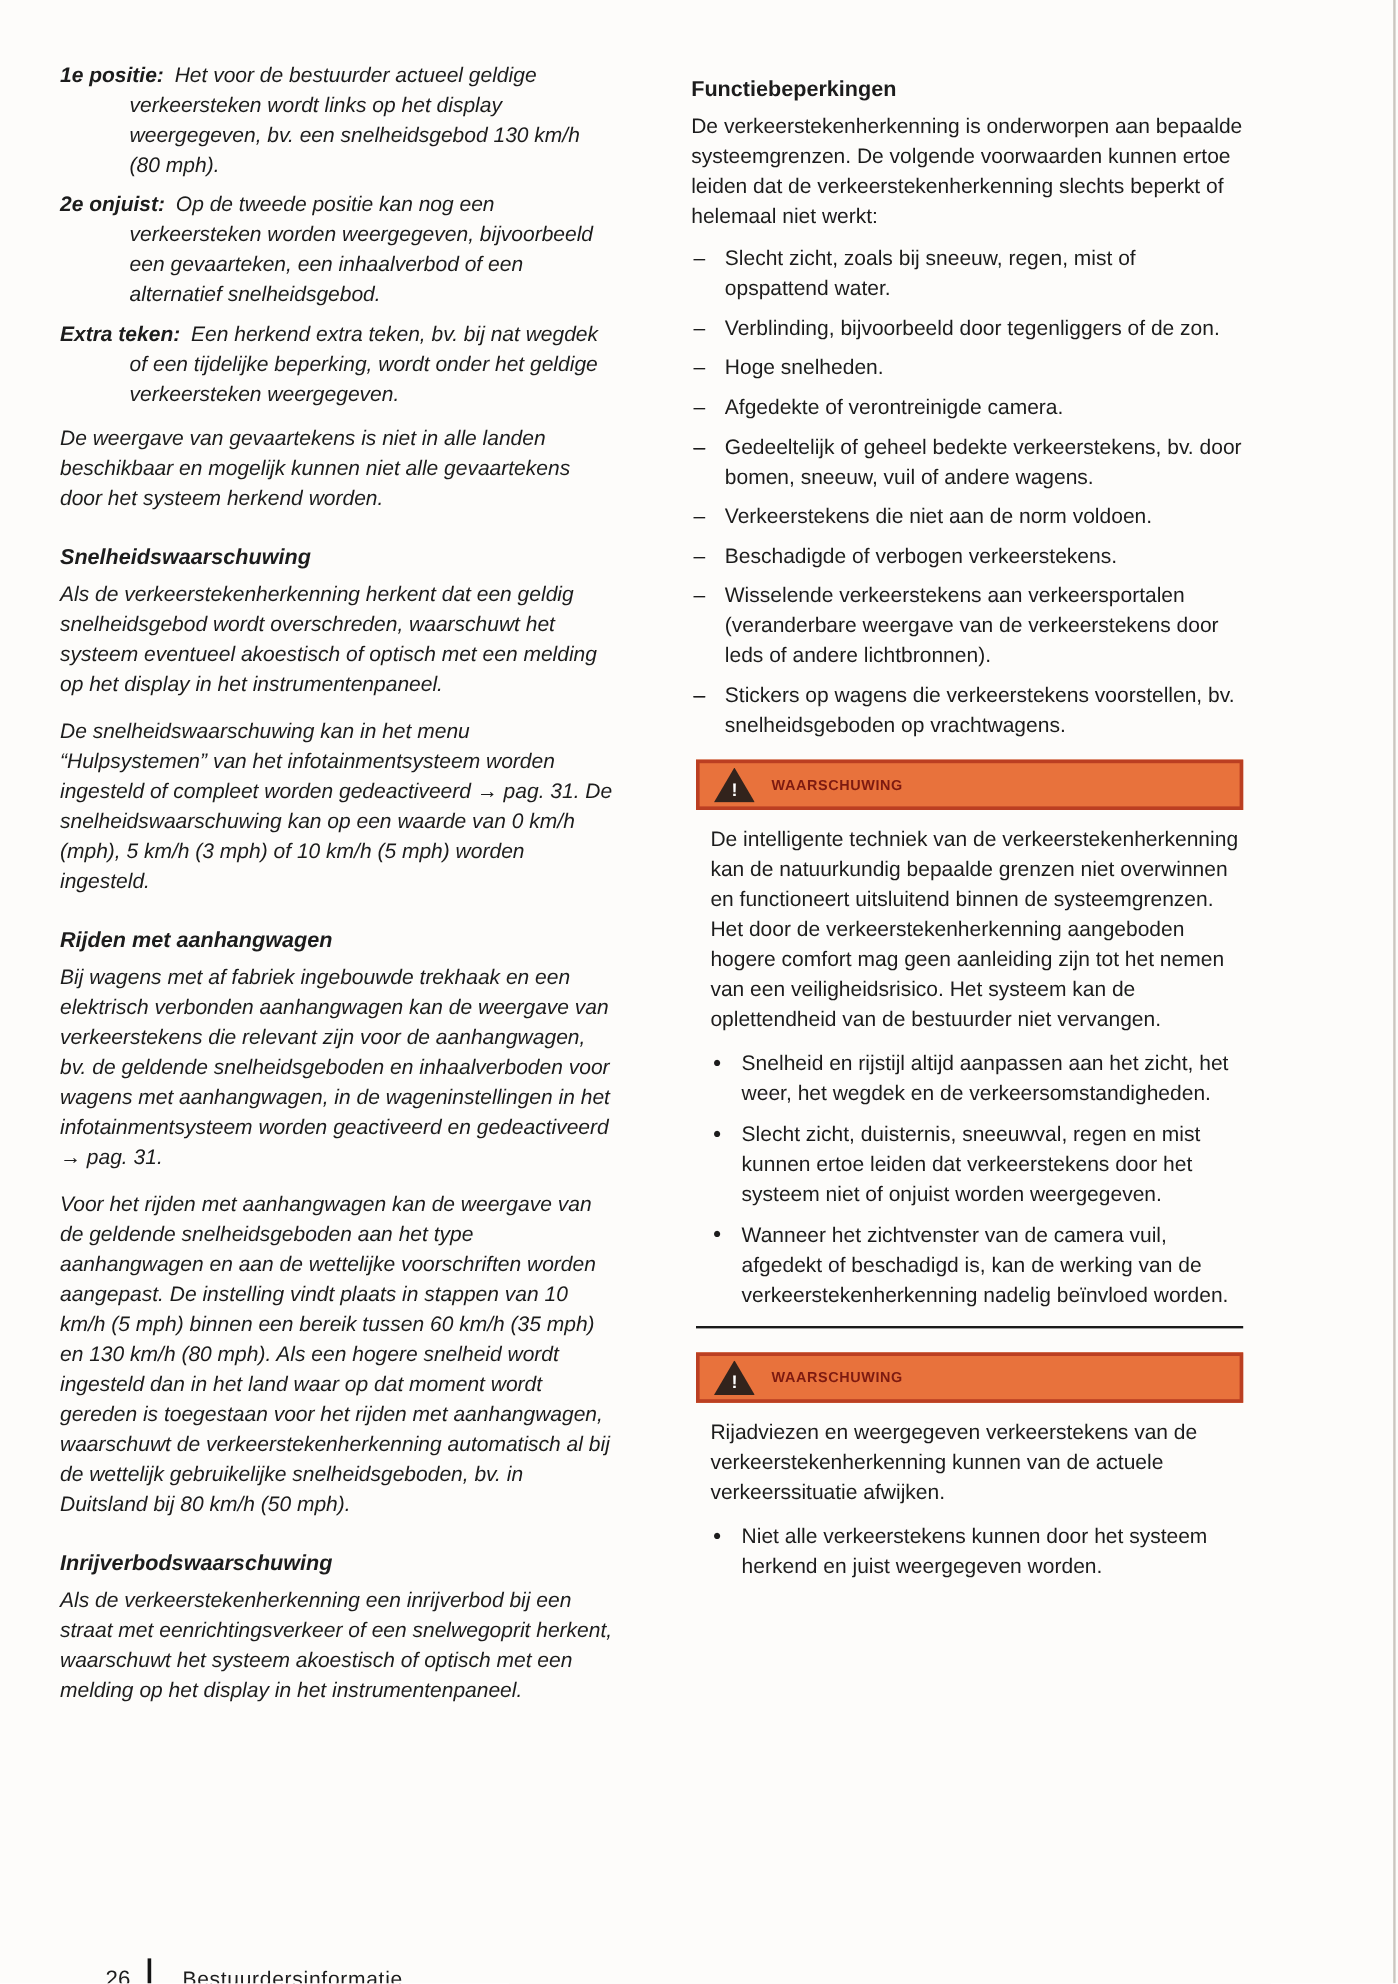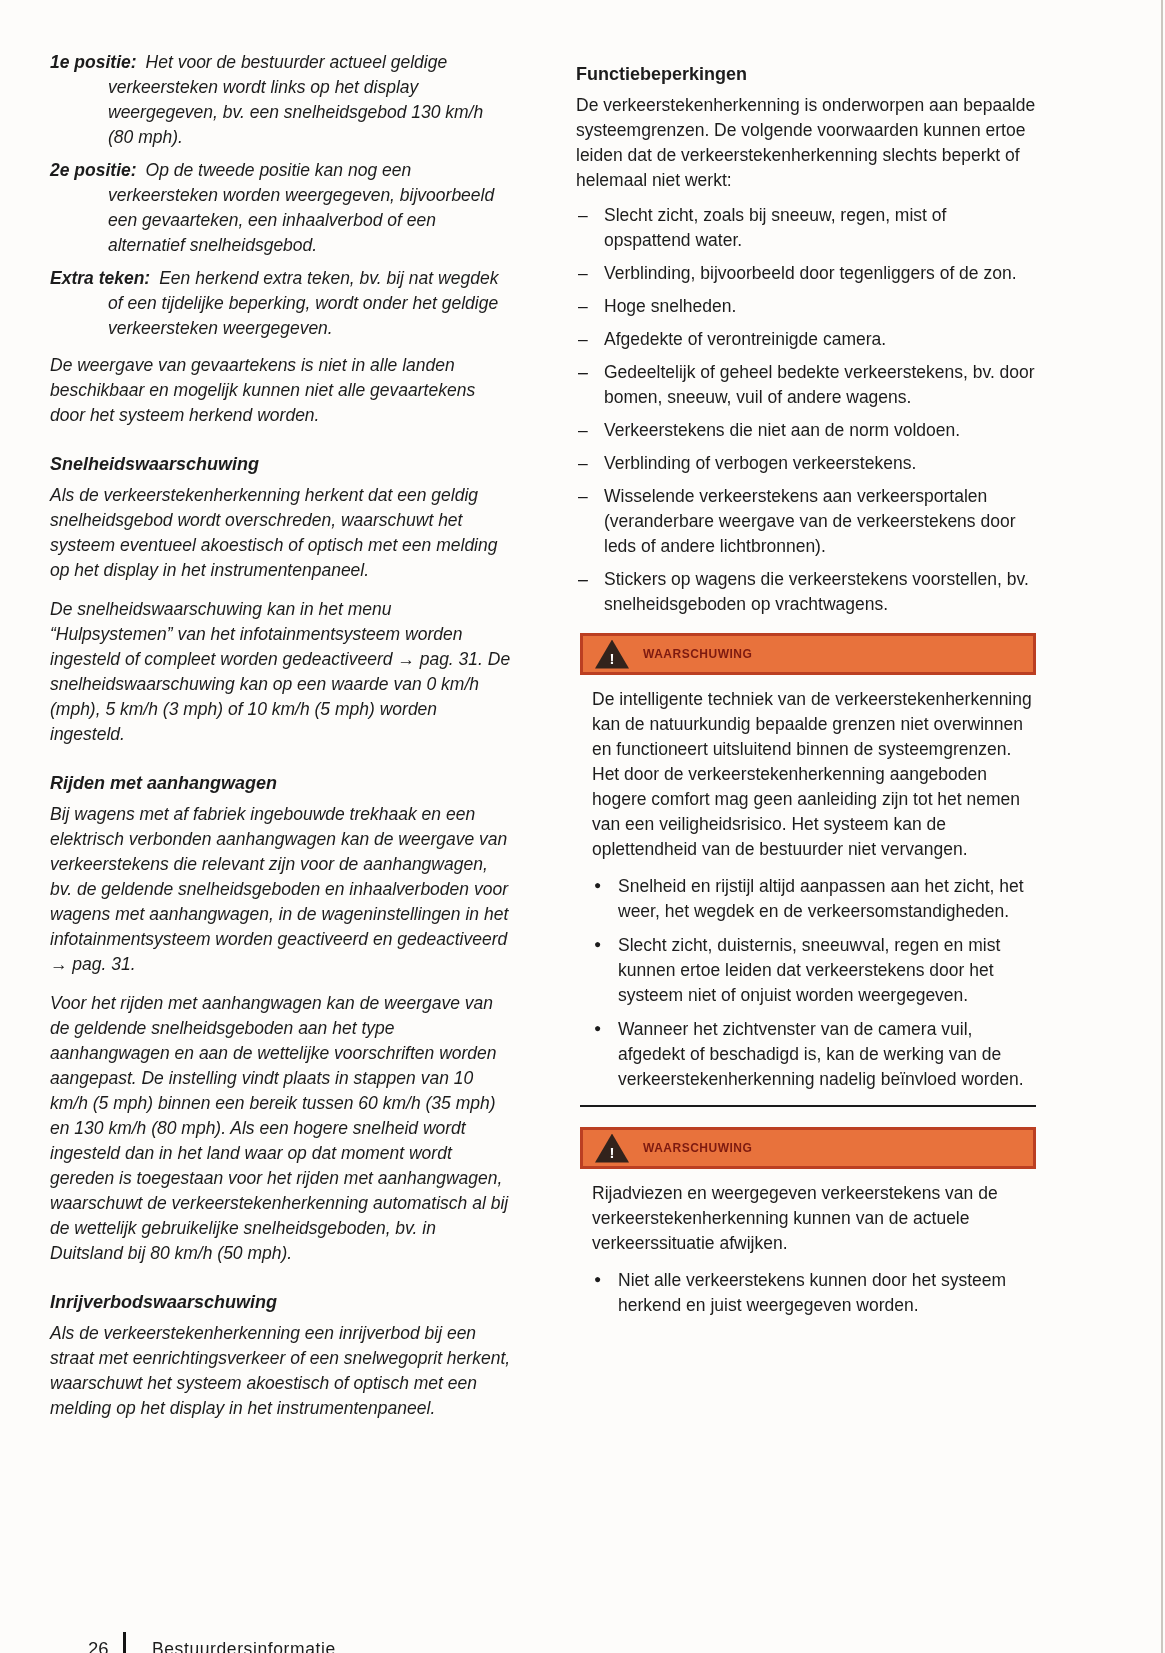--- a/index.html
+++ b/index.html
@@ -56,21 +56,21 @@
 
   .scan-edge { position:absolute; right:2px; top:0; width:2px; height:100%; background:#cbc6c0; }
 </style>
 </head>
 <body>
 
 <div class="page">
 
   <div class="col col-left">
     <p class="hang"><b class="term">1e positie:</b><span>Het voor de bestuurder actueel geldige verkeersteken wordt links op het display weergegeven, bv. een snelheidsgebod 130 km/h (80 mph).</span></p>
-    <p class="hang"><b class="term">2e positie:</b><span>Op de tweede positie kan nog een verkeersteken worden weergegeven, bijvoorbeeld een gevaarteken, een inhaalverbod of een alternatief snelheidsgebod.</span></p>
+    <p class="hang"><b class="term">2e onjuist:</b><span>Op de tweede positie kan nog een verkeersteken worden weergegeven, bijvoorbeeld een gevaarteken, een inhaalverbod of een alternatief snelheidsgebod.</span></p>
     <p class="hang"><b class="term">Extra teken:</b><span>Een herkend extra teken, bv. bij nat wegdek of een tijdelijke beperking, wordt onder het geldige verkeersteken weergegeven.</span></p>
 
     <p style="margin-top:12px">De weergave van gevaartekens is niet in alle landen beschikbaar en mogelijk kunnen niet alle gevaartekens door het systeem herkend worden.</p>
 
     <h3>Snelheidswaarschuwing</h3>
     <p>Als de verkeerstekenherkenning herkent dat een geldig snelheidsgebod wordt overschreden, waarschuwt het systeem eventueel akoestisch of optisch met een melding op het display in het instrumentenpaneel.</p>
     <p style="margin-top:14px">De snelheidswaarschuwing kan in het menu “Hulpsystemen” van het infotainmentsysteem worden ingesteld of compleet worden gedeactiveerd → pag. 31. De snelheidswaarschuwing kan op een waarde van 0 km/h (mph), 5 km/h (3 mph) of 10 km/h (5 mph) worden ingesteld.</p>
 
     <h3>Rijden met aanhangwagen</h3>
     <p>Bij wagens met af fabriek ingebouwde trekhaak en een elektrisch verbonden aanhangwagen kan de weergave van verkeerstekens die relevant zijn voor de aanhangwagen, bv. de geldende snelheidsgeboden en inhaalverboden voor wagens met aanhangwagen, in de wageninstellingen in het infotainmentsysteem worden geactiveerd en gedeactiveerd → pag. 31.</p>
@@ -85,21 +85,21 @@
     <p>De verkeerstekenherkenning is onderworpen aan bepaalde systeemgrenzen. De volgende voorwaarden kunnen ertoe leiden dat de verkeerstekenherkenning slechts beperkt of helemaal niet werkt:</p>
 
     <ul class="dash-list">
       <li><span class="dash-marker">–</span><span>Slecht zicht, zoals bij sneeuw, regen, mist of opspattend water.</span></li>
       <li><span class="dash-marker">–</span><span>Verblinding, bijvoorbeeld door tegenliggers of de zon.</span></li>
       <li><span class="dash-marker">–</span><span>Hoge snelheden.</span></li>
       <li><span class="dash-marker">–</span><span>Afgedekte of verontreinigde camera.</span></li>
       <li><span class="dash-marker">–</span></li>
       <li><span class="dash-marker">–</span><span>Gedeeltelijk of geheel bedekte verkeerstekens, bv. door bomen, sneeuw, vuil of andere wagens.</span></li>
       <li><span class="dash-marker">–</span><span>Verkeerstekens die niet aan de norm voldoen.</span></li>
-      <li><span class="dash-marker">–</span><span>Verblinding of verbogen verkeerstekens.</span></li>
+      <li><span class="dash-marker">–</span><span>Beschadigde of verbogen verkeerstekens.</span></li>
       <li><span class="dash-marker">–</span><span>Wisselende verkeerstekens aan verkeersportalen (veranderbare weergave van de verkeerstekens door leds of andere lichtbronnen).</span></li>
       <li><span class="dash-marker">–</span></li>
       <li><span class="dash-marker">–</span><span>Stickers op wagens die verkeerstekens voorstellen, bv. snelheidsgeboden op vrachtwagens.</span></li>
     </ul>
 
     <div class="warning-box closed">
       <div class="warning-head">
         <span class="warning-icon">!</span>
         <span class="warning-title">WAARSCHUWING</span>
       </div>

